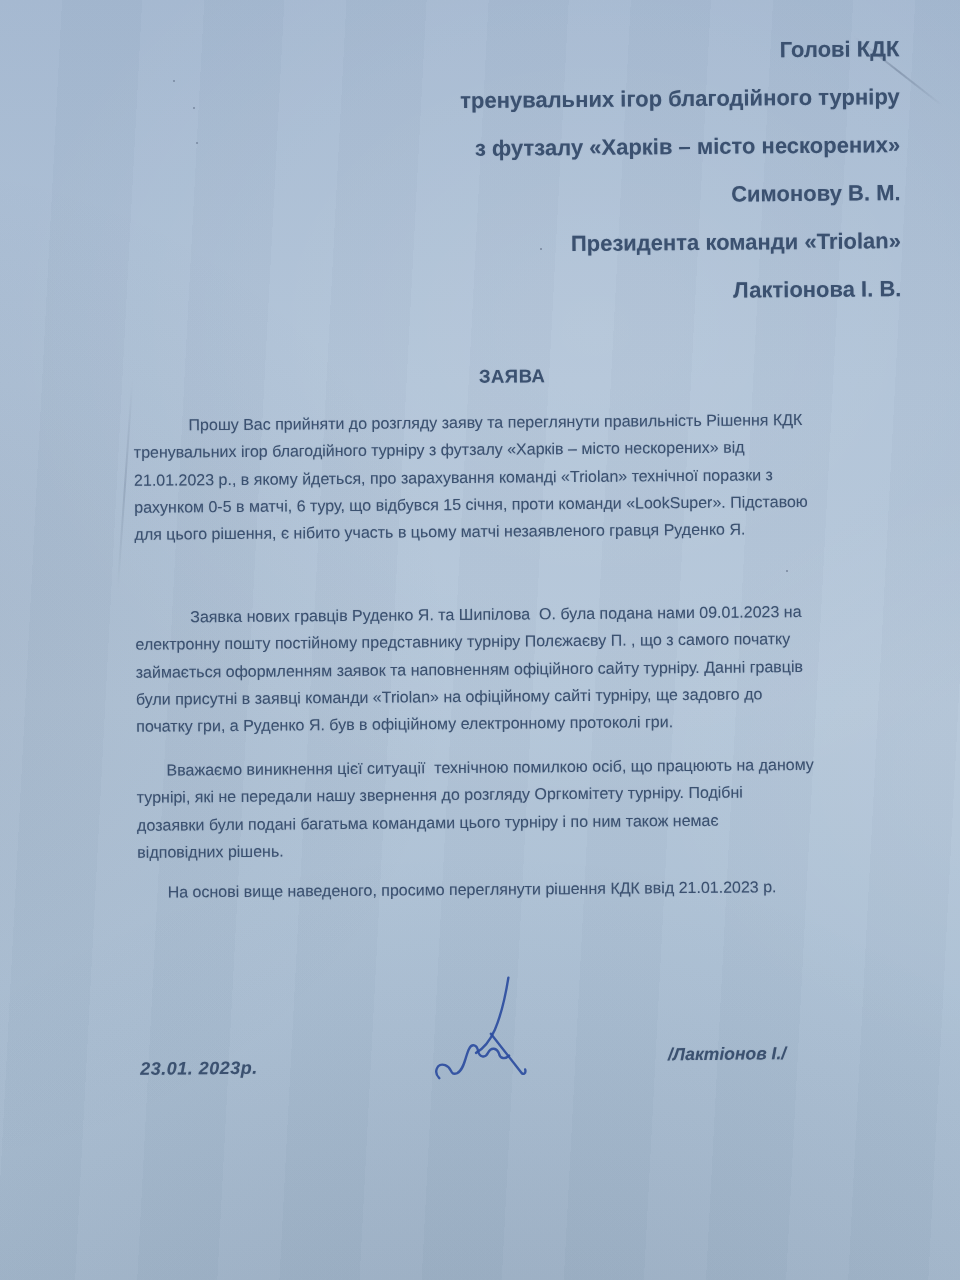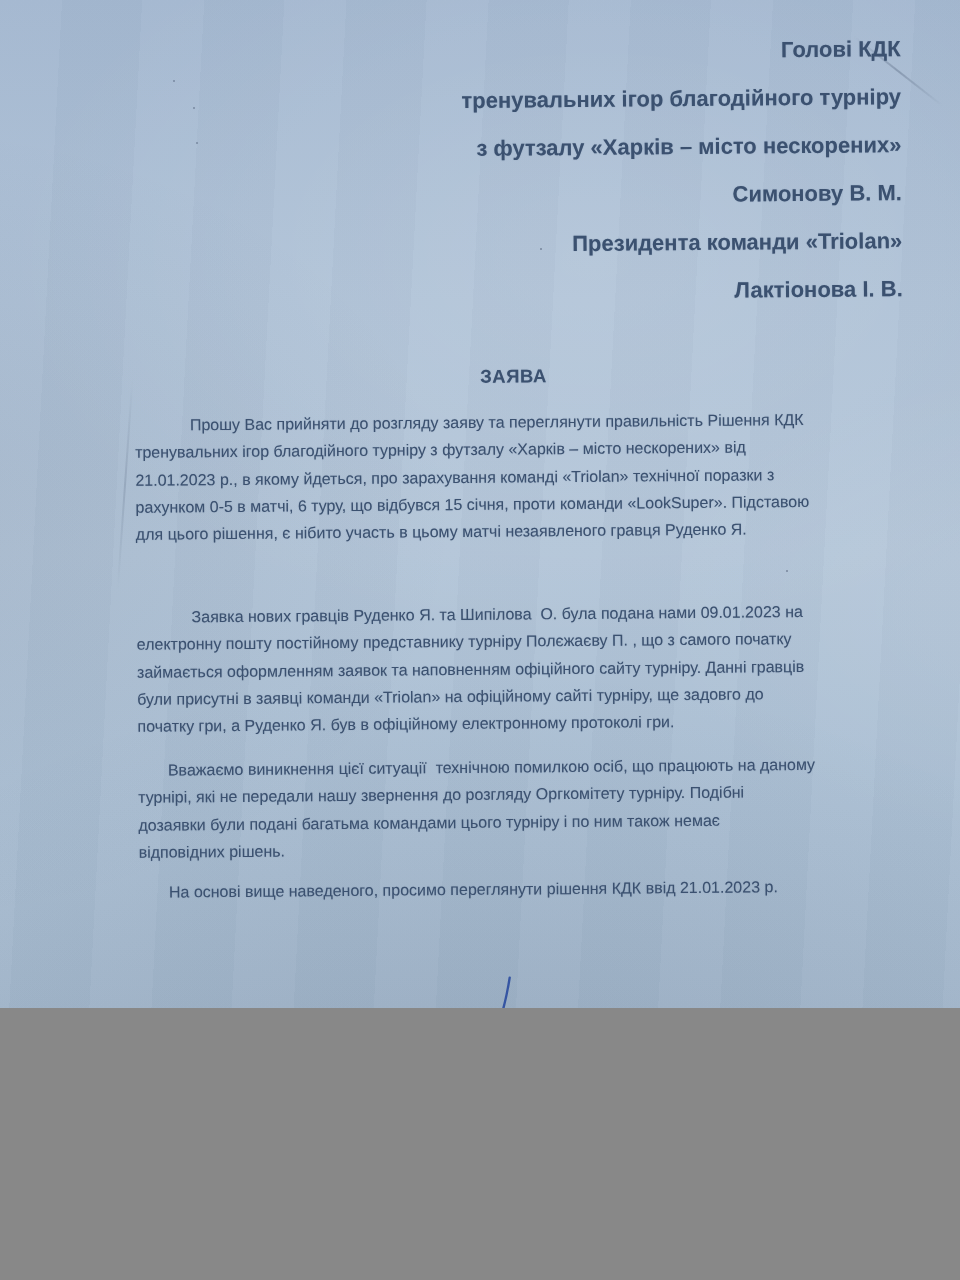--- a/index.html
+++ b/index.html
@@ -2,21 +2,21 @@
 <html style="--paper: #aec1d6; --ink: #3b5170; --pen: #2d4da0;"><head>
 <meta charset="utf-8">
 <style>
   :root{
     --paper:#aec1d6;
     --ink:#3b5170;
     --pen:#2d4da0;
   }
   html,body{margin:0;padding:0;background:#888;}
   .photo{
-    position:relative;width:960px;height:1008px;overflow:hidden;
+    position:relative;width:960px;height:1280px;overflow:hidden;
     background:var(--paper);
     font-family:"Liberation Sans",sans-serif;
   }
   .paper-bg{
     position:absolute;inset:0;
     background:
       radial-gradient(90% 55% at 62% 26%, rgba(255,255,255,0.11), rgba(255,255,255,0) 70%),
       radial-gradient(150% 95% at 50% 118%, rgba(28,44,70,0.10), rgba(28,44,70,0) 55%),
       radial-gradient(120% 80% at -12% 52%, rgba(38,54,80,0.09), rgba(38,54,80,0) 50%),
       radial-gradient(70% 40% at 108% 60%, rgba(255,255,255,0.07), rgba(255,255,255,0) 60%),

